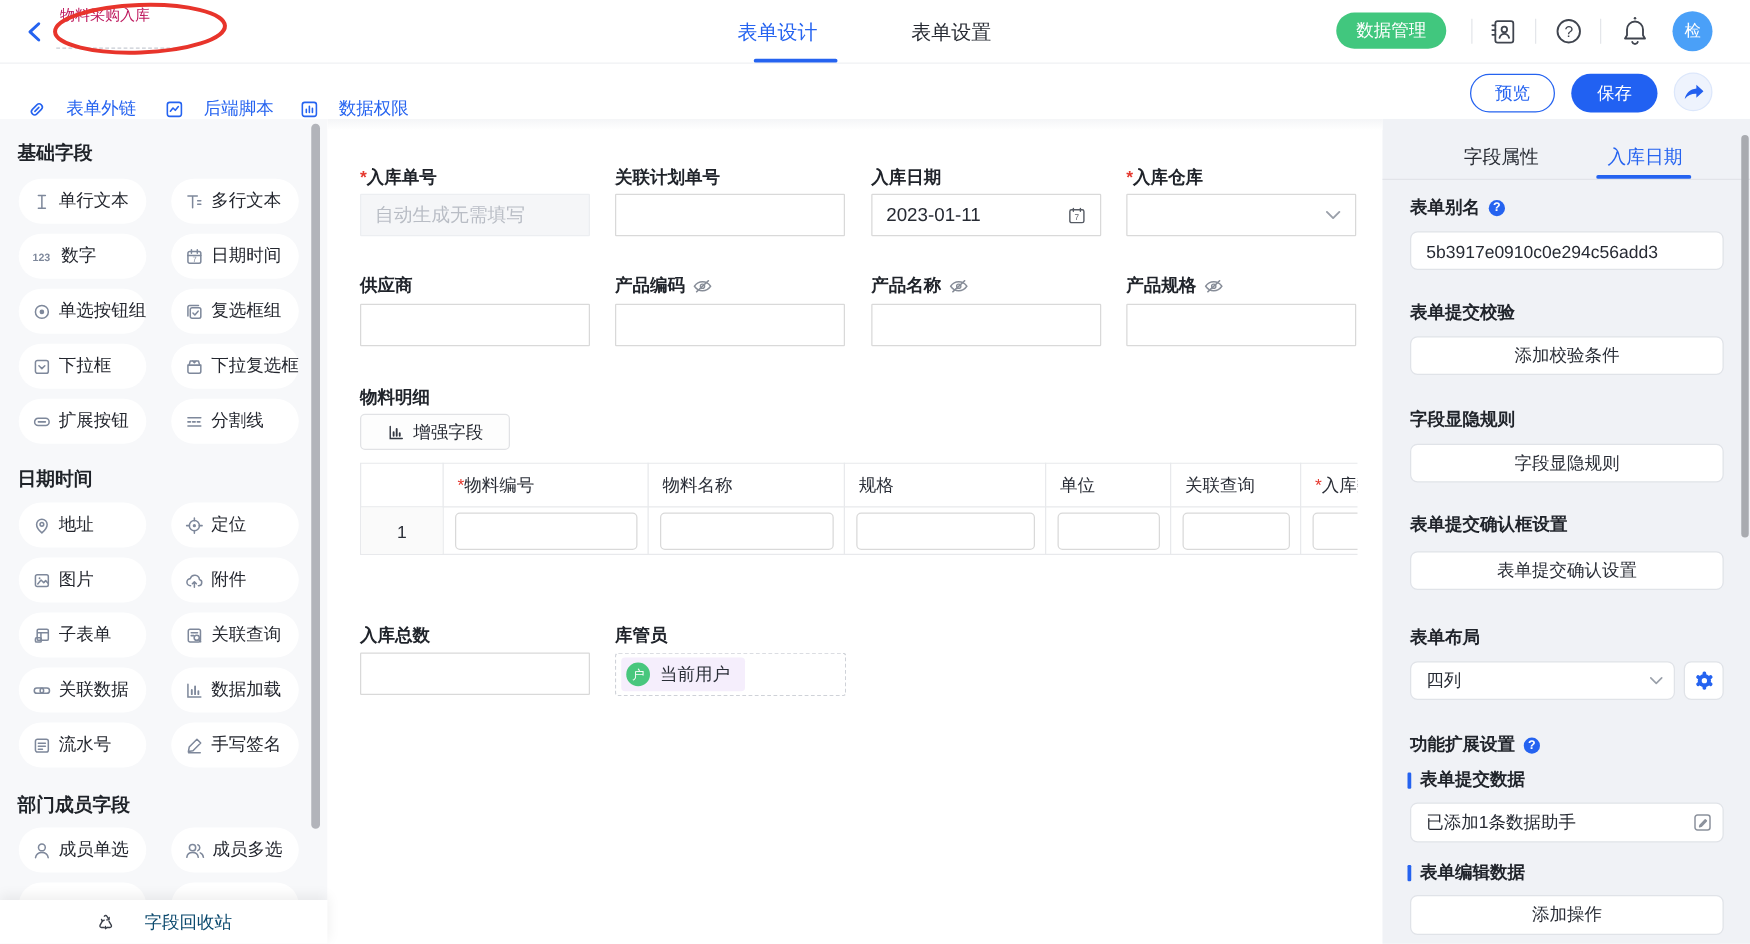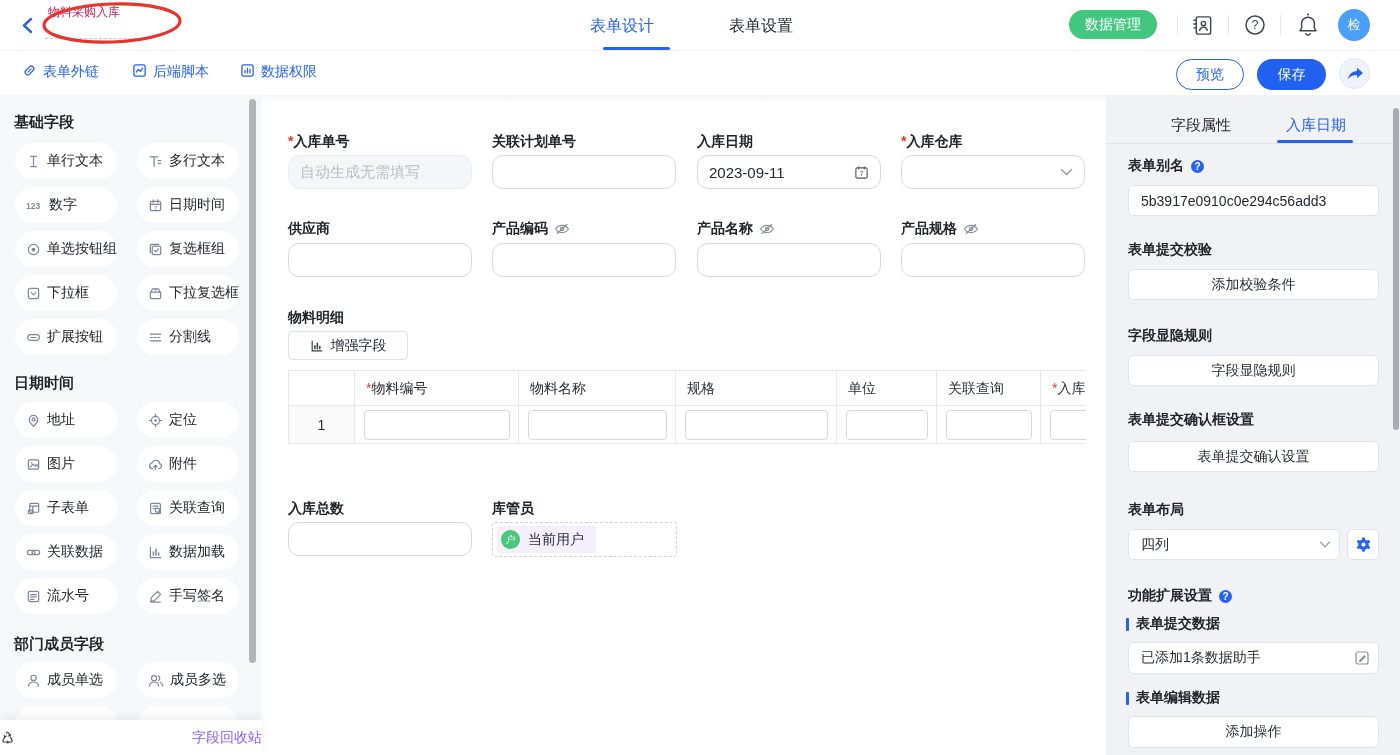--- a/index.html
+++ b/index.html
@@ -6,35 +6,35 @@
 html,body{width:1400px;height:755px;overflow:hidden;background:#fff;
   font-family:"Liberation Sans",sans-serif;color:#20242b}
 .abs{position:absolute}
 svg{display:block}
 
 #topbar{position:absolute;left:0;top:0;width:1400px;height:51px;background:#fff;border-bottom:1px solid #f0f1f3;z-index:5}
 .tab{position:absolute;top:16px;font-size:16px;white-space:nowrap}
 .vline{position:absolute;top:15px;width:1px;height:20px;background:#e4e6ea}
 
 #toolbar{position:absolute;left:0;top:52px;width:1400px;height:43px;background:#fff;z-index:4}
-.tlink{position:absolute;top:11px;display:flex;align-items:flex-start;gap:6px;color:#2563f0;font-size:14px}
+.tlink{position:absolute;top:26px;display:flex;align-items:center;gap:16px;color:#2563f0;font-size:14px}
 
 #left{position:absolute;left:0;top:95px;width:262px;height:660px;background:#f7f8fa}
 #canvas{position:absolute;left:262px;top:95px;width:844px;height:660px;background:#fff}
 #right{position:absolute;left:1106px;top:95px;width:294px;height:660px;background:#f0f2f6}
 
 .shead{position:absolute;left:14px;font-size:15px;font-weight:700;color:#1f2329;white-space:nowrap}
 .fbtn{position:absolute;width:102px;height:36px;background:#fff;border-radius:18px;
   display:flex;align-items:center;font-size:14px;color:#23262e;white-space:nowrap}
 .fbtn svg{margin:0 6px 0 11px;flex:none}
 .c1{left:15px}.c2{left:137px}
 
 .flabel{position:absolute;font-size:14px;font-weight:700;color:#20242b;white-space:nowrap;display:flex;align-items:center;gap:6px}
 .star{color:#e5392f;font-style:normal;font-weight:700}
-.finput{position:absolute;width:184px;height:34px;background:#fff;border:1px solid #d9d9d9;border-radius:11px;
+.finput{position:absolute;width:184px;height:34px;background:#fff;border:1px solid #d9d9d9;border-radius:1px;
   display:flex;align-items:center;padding:0 11px;font-size:15px;color:#262a33}
 
 .plabel{position:absolute;left:1128px;font-size:14px;font-weight:700;color:#20242b;display:flex;align-items:center;gap:7px;white-space:nowrap}
 .pbtn{position:absolute;left:1128px;width:251px;height:31px;background:#fff;border:1px solid #e0e3e8;border-radius:6px;
   display:flex;align-items:center;justify-content:center;font-size:14px;color:#2a2e37}
 .pinput{position:absolute;left:1128px;width:251px;background:#fff;border:1px solid #e0e3e8;border-radius:6px;
   display:flex;align-items:center;padding:0 8px 0 12px;font-size:14px;color:#262a33}
 .qmark{width:13px;height:13px;border-radius:50%;background:#2563f0;color:#fff;font-size:10px;font-weight:700;
   display:inline-flex;align-items:center;justify-content:center;flex:none}
 .bluebar{display:inline-block;width:3px;height:13px;background:#2563f0;margin-right:0;border-radius:1px}
@@ -202,40 +202,40 @@
       <path d="M2.6 14c.5-2.9 2.4-4.4 5.4-4.4s4.9 1.5 5.4 4.4"></path>
     </svg>成员单选</div>
 <div class="fbtn c2" style="top:662px"><svg width="16" height="15" viewBox="0 0 17 16" fill="none" stroke="#7e889b" stroke-width="1.3" stroke-linecap="round">
       <circle cx="6.4" cy="5.5" r="2.7"></circle>
       <path d="M1.5 13.7c.4-2.7 2.2-4.1 4.9-4.1s4.5 1.4 4.9 4.1"></path>
       <path d="M10.9 3a2.7 2.7 0 0 1 0 5M13 9.9c1.6.6 2.4 1.9 2.7 3.8"></path>
     </svg>成员多选</div>
 <div class="fbtn c1" style="top:706px"></div>
 <div class="fbtn c2" style="top:706px"></div>
 <div class="abs" style="left:249px;top:99px;width:7px;height:564px;border-radius:4px;background:#b2b4ba"></div>
-<div class="abs" style="left:0;top:720px;width:262px;height:35px;background:#fff;box-shadow:0 -3px 10px rgba(0,0,0,.07);display:flex;align-items:center;justify-content:space-between;gap:24px;font-size:14px;color:#8b5cf6;z-index:3">
+<div class="abs" style="left:0;top:720px;width:262px;height:35px;background:#fff;box-shadow:0 -3px 10px rgba(0,0,0,.07);display:flex;align-items:center;justify-content:center;gap:24px;font-size:14px;color:#0c4a6e;z-index:3">
   <svg width="15" height="15" viewBox="0 0 16 16" fill="none" stroke="#3a3f49" stroke-width="1.2" stroke-linecap="round" stroke-linejoin="round">
     <path d="M6.9 3.2c.5-.9 1.7-.9 2.2 0l1.2 2.1M10.9 7.5l1.9 3.3c.5.9-.1 2-1.1 2h-2.2M5.2 7.4L3.3 10.8c-.5.9.1 2 1.1 2h2.4"></path>
       <path d="M9 6.3l1.9-.1.1-1.9M9.3 12.8l-1.5 1 .1-1.9M4.5 5.9l.7 1.5 1.6-.9"></path>
   </svg>
   <span>字段回收站</span>
 </div>
 <div class="abs" style="left:262px;top:95px;width:844px;height:9px;background:linear-gradient(#f4f5f7,#fff)"></div>
 <div class="flabel" style="left:288px;top:133px">
     <span><em class="star">*</em>入库单号</span>
   </div>
 <div class="flabel" style="left:492px;top:133px">关联计划单号</div>
 <div class="flabel" style="left:697px;top:133px">入库日期</div>
 <div class="flabel" style="left:901px;top:133px">
     <span><em class="star">*</em>入库仓库</span>
   </div>
 <div class="finput" style="left:288px;top:155px;background:#f5f6f8;border-color:#eceef1;color:#b9bdc5">自动生成无需填写</div>
 <div class="finput" style="left:492px;top:155px"></div>
 <div class="finput" style="left:697px;top:155px;justify-content:space-between">
-    <span>2023-09-11</span>
+    <span>2023-01-11</span>
   <svg width="15" height="15" viewBox="0 0 16 16" fill="none" stroke="#555a63" stroke-width="1.2" stroke-linecap="round">
       <rect x="2" y="3" width="12" height="11" rx="1.5"></rect>
       <path d="M5 1.8v2.4M11 1.8v2.4"></path>
       <text x="6" y="12" font-size="7" fill="#555a63" stroke="none" font-family="Liberation Sans">7</text>
     </svg>
 </div>
 <div class="finput" style="left:901px;top:155px;justify-content:flex-end">
   <svg width="13" height="8" viewBox="0 0 13 8" fill="none" stroke="#9aa0aa" stroke-width="1.5" stroke-linecap="round" stroke-linejoin="round">
       <path d="M1.5 1.5l5 5 5-5"></path>
     </svg>

